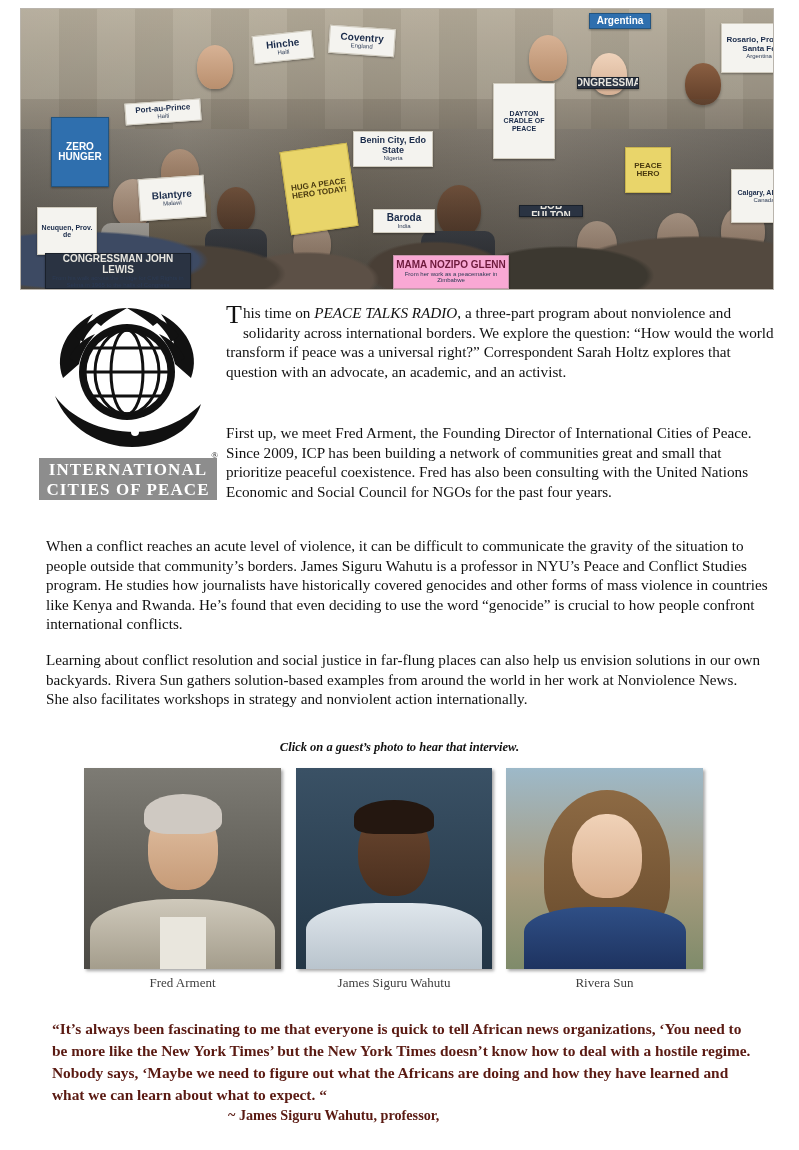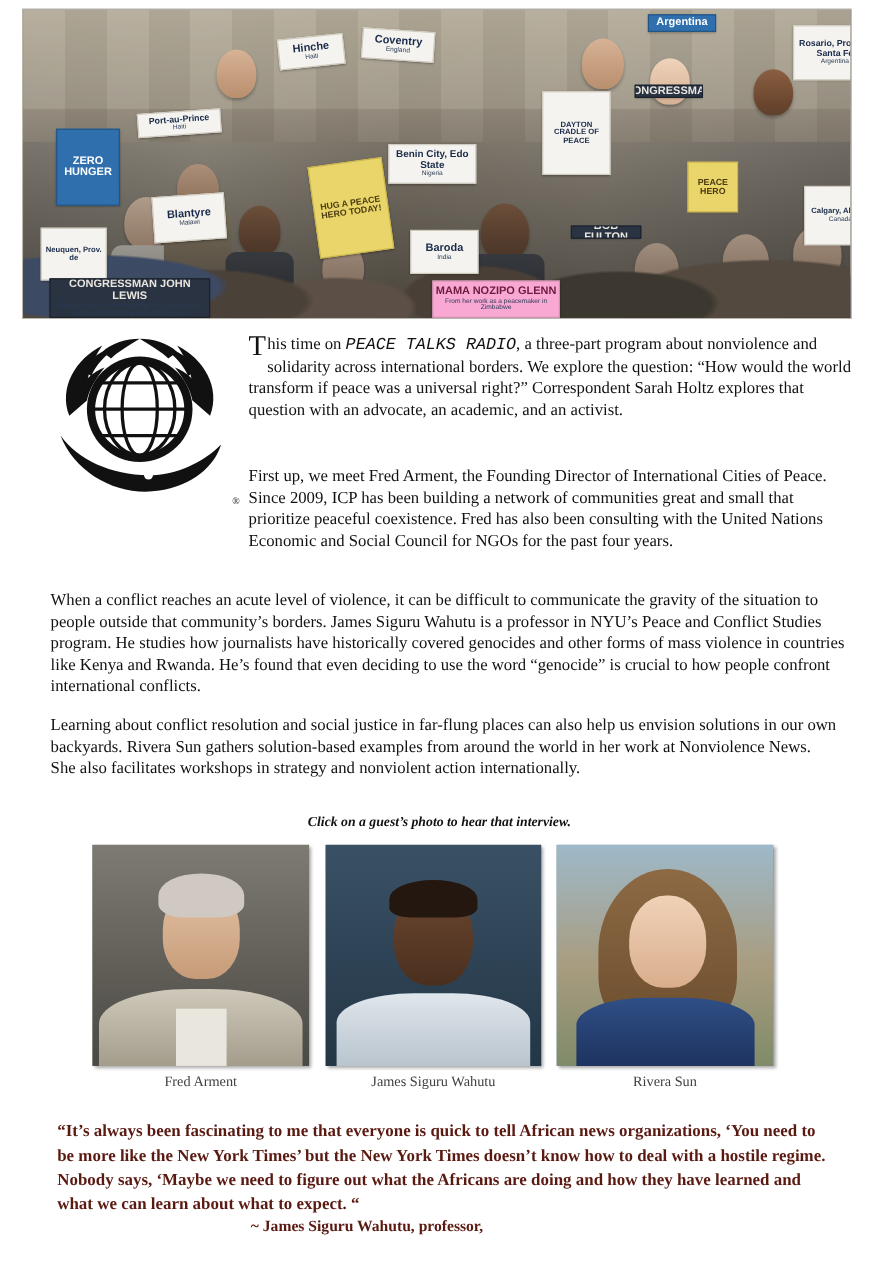--- a/index.html
+++ b/index.html
@@ -161,21 +161,21 @@
   .p3 { left: 46px; top: 536px; width: 728px; }
   .p4 { left: 46px; top: 650px; width: 716px; }
 
   .dropcap {
     float: left;
     font-size: 26px;
     line-height: 22px;
     padding-right: 1px;
     padding-top: 1px;
   }
-  .italic { font-style: italic; font-family: Liberation Mono, monospace; }
+  .italic { font-style: italic; }
 
   .click-note {
     position: absolute;
     left: 0;
     top: 740px;
     width: 799px;
     text-align: center;
     font-family: "Liberation Serif", serif;
     font-weight: bold;
     font-style: italic;
@@ -292,21 +292,21 @@
       </div>
       <div class="sign" style="left: 332px; top: 122px; width: 80px; height: 36px; transform: rotate(0deg); font-size: 9px;">
         <div>Benin City, Edo State<span class="sub">Nigeria</span></div>
       </div>
       <div class="sign" style="left: 472px; top: 74px; width: 62px; height: 76px; transform: rotate(0deg); font-size: 7px;">
         <div>DAYTON CRADLE OF PEACE</div>
       </div>
       <div class="sign sign-yellow" style="left: 264px; top: 138px; width: 68px; height: 84px; transform: rotate(-8deg); font-size: 8px;">
         <div>HUG A PEACE HERO TODAY!</div>
       </div>
-      <div class="sign" style="left: 352px; top: 200px; width: 62px; height: 40px; transform: rotate(0deg); font-size: 10px;">
+      <div class="sign" style="left: 352px; top: 200px; width: 62px; height: 24px; transform: rotate(0deg); font-size: 10px;">
         <div>Baroda<span class="sub">India</span></div>
       </div>
       <div class="sign" style="left: 710px; top: 160px; width: 66px; height: 54px; transform: rotate(0deg); font-size: 7px;">
         <div>Calgary, Alberta<span class="sub">Canada</span></div>
       </div>
       <div class="sign" style="left: 16px; top: 198px; width: 60px; height: 48px; transform: rotate(0deg); font-size: 7px;">
         <div>Neuquen, Prov. de</div>
       </div>
       <div class="sign" style="left: 118px; top: 168px; width: 66px; height: 42px; transform: rotate(-4deg); font-size: 10px;">
         <div>Blantyre<span class="sub">Malawi</span></div>
@@ -355,20 +355,24 @@
       <line x1="50" y1="72" x2="134" y2="72"></line>
       <path d="M56 48 H128"></path>
       <path d="M56 96 H128"></path>
     </g>
 
     <path d="M20 96 C34 132, 74 152, 110 146 C140 141, 160 124, 166 104 C150 120, 126 132, 100 132 C66 132, 36 118, 20 96 Z" fill="#111111"></path>
     <path d="M104 118 C86 120, 66 116, 52 106 C66 122, 90 130, 110 126 C122 123, 130 116, 132 108 C124 114, 114 117, 104 118 Z" fill="#ffffff" opacity="0.0"></path>
     <circle cx="100" cy="132" r="4" fill="#ffffff"></circle>
   </svg>
   <div class="logo-reg">®</div>
+  <div class="logo-band">
+    <div>INTERNATIONAL</div>
+    <div>CITIES OF PEACE</div>
+  </div>
 </div>
 
 <div class="para p1">
   <span class="dropcap">T</span><span>his time on </span><span class="italic">PEACE TALKS RADIO</span><span>, a three-part program about nonviolence and solidarity across international borders.  We explore the question: “How would the world transform if peace was a universal right?” Correspondent Sarah Holtz explores that question with an advocate, an academic, and an activist.</span>
 </div>
 
 <div class="para p2">First up, we meet Fred Arment, the Founding Director of International Cities of Peace. Since 2009, ICP has been building a network of communities great and small that prioritize peaceful coexistence. Fred has also been consulting with the United Nations Economic and Social Council for NGOs for the past four years.</div>
 <div class="para p3">When a conflict reaches an acute level of violence, it can be difficult to communicate the gravity of the situation to people outside that community’s borders. James Siguru Wahutu is a professor in NYU’s Peace and Conflict Studies program. He studies how journalists have historically covered genocides and other forms of mass violence in countries like Kenya and Rwanda. He’s found that even deciding to use the word “genocide” is crucial to how people confront international conflicts.</div>
 <div class="para p4">Learning about conflict resolution and social justice in far-flung places can also help us envision solutions in our own backyards. Rivera Sun gathers solution-based examples from around the world in her work at Nonviolence News. She also facilitates workshops in strategy and nonviolent action internationally.</div>
 

